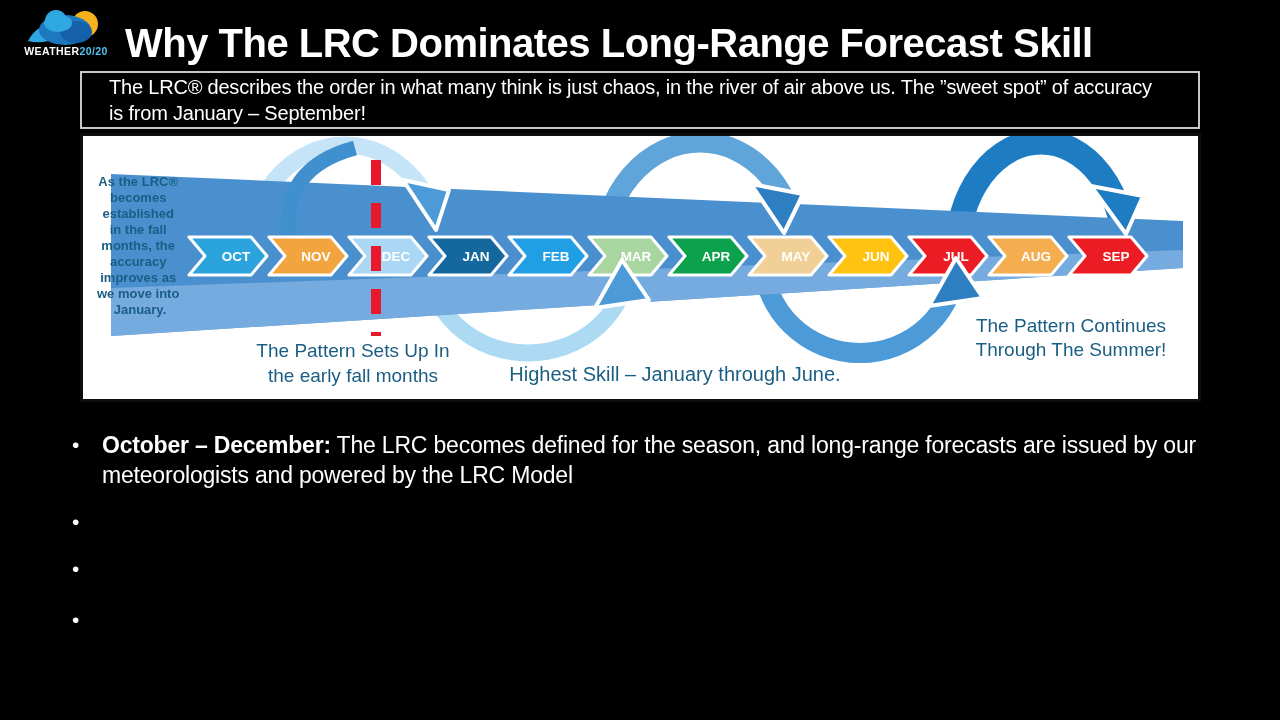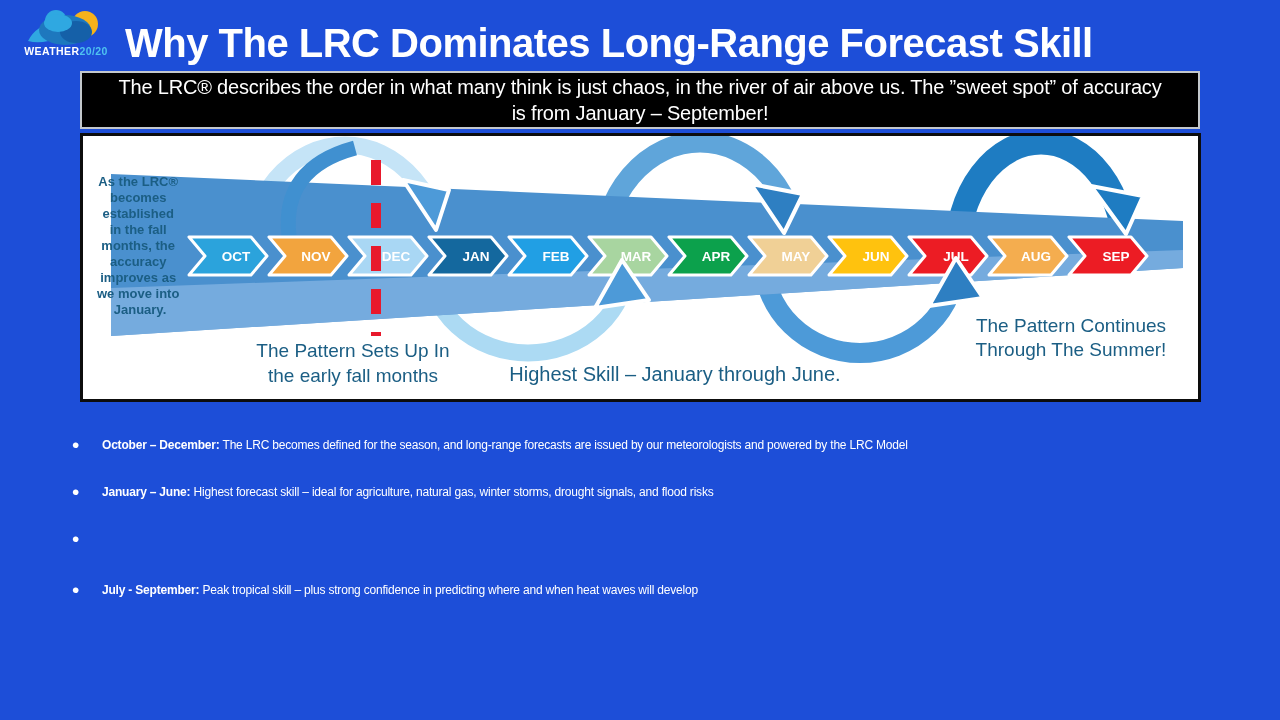--- a/index.html
+++ b/index.html
@@ -1,37 +1,37 @@
 <!DOCTYPE html>
 <html><head>
 <meta charset="utf-8">
 <style>
   html,body{margin:0;padding:0;background:#0b1624;}
   .slide{
     position:relative;width:1280px;height:720px;overflow:hidden;
-    background:#1d4ed8;
+    background:#000000;
     font-family:"Liberation Sans",sans-serif;
   }
   
   .logo{position:absolute;left:20px;top:5px;width:92px;text-align:center;}
   .logo svg{display:block;margin:0 auto;}
   .logo-text{font-size:10.5px;font-weight:bold;color:#ffffff;letter-spacing:.4px;margin-top:-4px;white-space:nowrap;}
   .logo-text .suffix{color:#4FC3F0;}
   .slide-title{
     position:absolute;left:113px;top:9px;margin:12px;
     font-size:40px;font-weight:bold;color:#ffffff;letter-spacing:-.5px;white-space:nowrap;
   }
   
   .banner{
     position:absolute;left:80px;top:71px;width:1116px;height:54px;
     background:#000000;border:2px solid #C3C8CD;
     display:flex;align-items:center;justify-content:center;
   }
   .banner p{
-    margin:8px;max-width:1062px;text-align:center;color:#ffffff;
+    margin:8px;max-width:1062px;text-align:left;color:#ffffff;
     font-size:20px;line-height:1.32;letter-spacing:-.2px;
   }
   
   .panel{
     position:absolute;left:80px;top:133px;width:1115px;height:263px;
     background:#ffffff;border:3px solid #0D0D0D;
   }
   .panel svg{display:block;}
   svg text{font-family:"Liberation Sans",sans-serif;}
   .month-label{font-size:13.5px;font-weight:bold;fill:#ffffff;}
@@ -39,21 +39,21 @@
   .cap-19{font-size:19px;}
   .cap-20{font-size:20px;}
   
   .bullets{
     position:absolute;left:72px;top:430px;width:1152px;
     list-style:none;margin:0;padding:0;color:#ffffff;
   }
   .bullets li{display:flex;margin:0 0 17px 0;}
   .bullets li:nth-child(3){margin-bottom:21px;}
   .bullets .dot{width:30px;flex:0 0 30px;font-size:21px;line-height:30px;}
-  .bullets p{margin:0;font-size:12px;line-height:30px;letter-spacing:-.2px;}
+  .bullets p{margin:0;font-size:23px;line-height:30px;letter-spacing:-.2px;}
   .bullets strong{font-weight:bold;}
 </style>
 </head>
 <body>
 
 <div class="slide">
 
   <div class="logo">
     <svg width="88" height="44" viewBox="0 0 88 44">
       <circle cx="63" cy="19" r="13" fill="#F6B21B"></circle>
@@ -144,24 +144,22 @@
     </svg>
   </div>
 
   <ul class="bullets">
     <li>
       <span class="dot">•</span>
       <p><strong>October – December:</strong><span> The LRC becomes defined for the season, and long-range forecasts are issued by our meteorologists and powered by the LRC Model</span></p>
     </li>
     <li>
       <span class="dot">•</span>
-      <p><strong>January – June:</strong><span> Highest forecast skill – ideal for agriculture, natural gas, winter storms, drought signals, and flood risks</span></p>
     </li>
     <li>
       <span class="dot">•</span>
     </li>
     <li>
       <span class="dot">•</span>
-      <p><strong>July - September:</strong><span> Peak tropical skill – plus strong confidence in predicting where and when heat waves will develop</span></p>
     </li>
   </ul>
 
 </div>
 
 </body></html>

